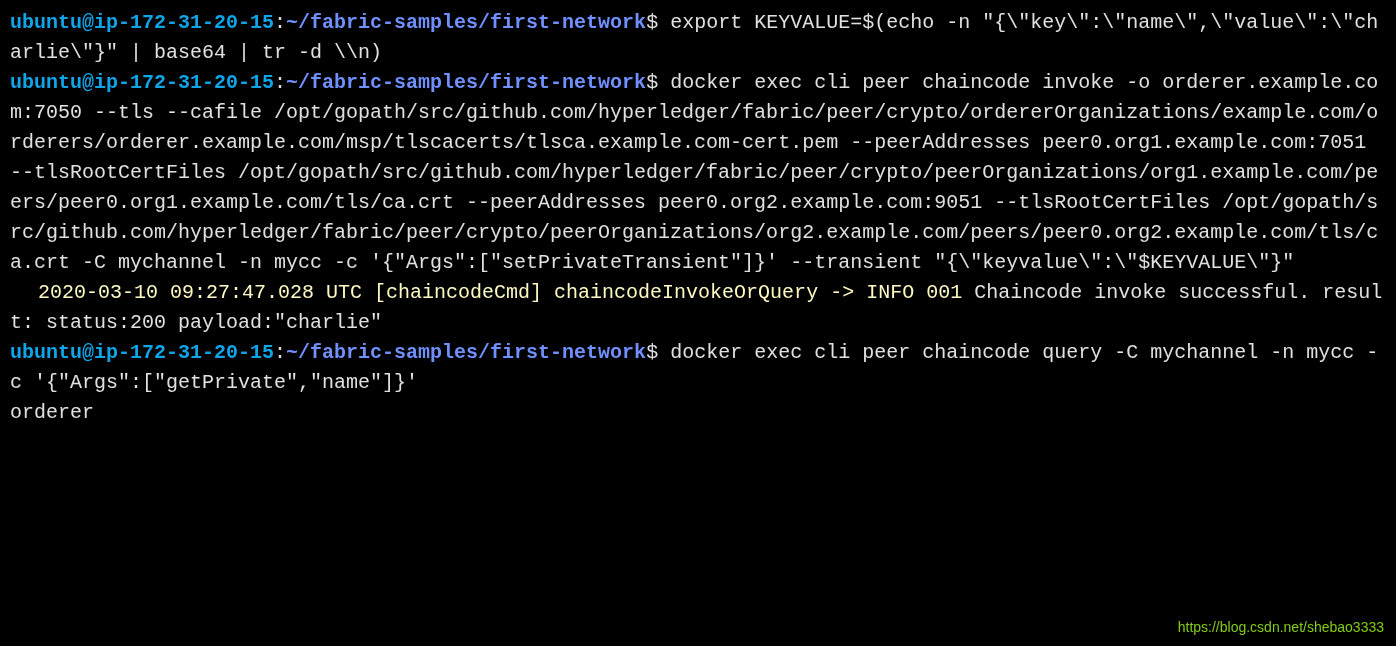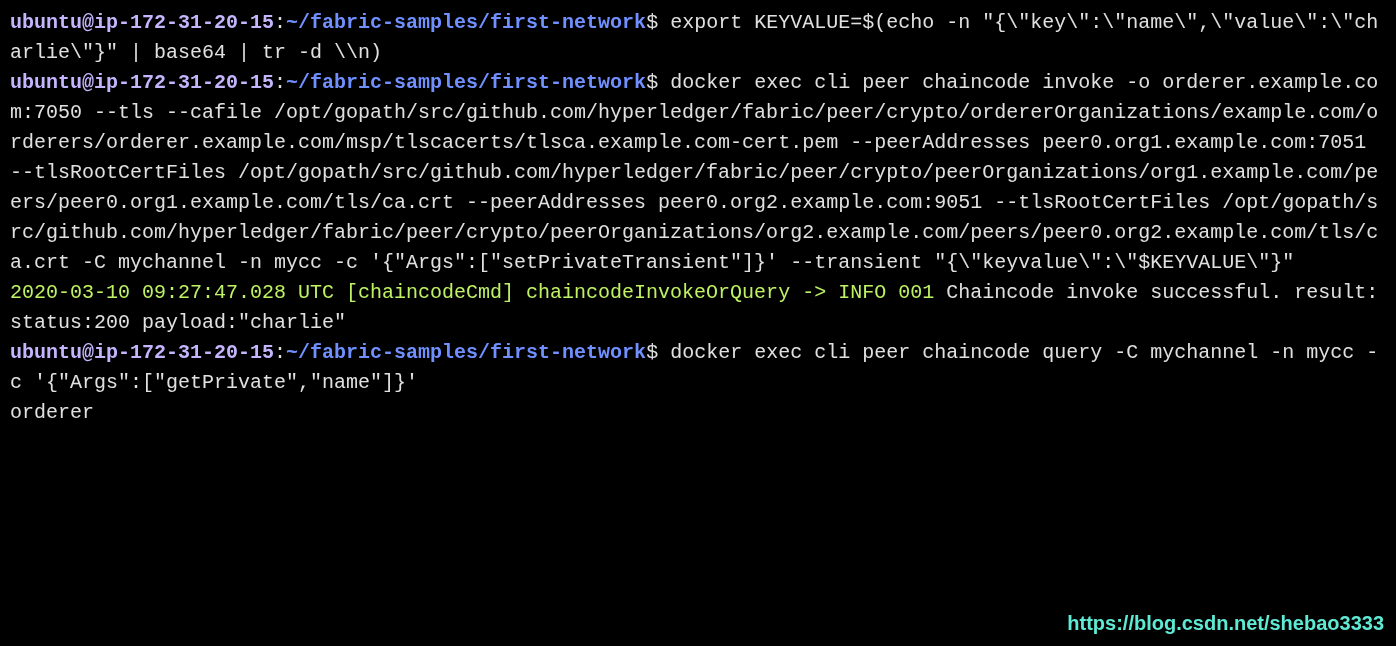--- a/index.html
+++ b/index.html
@@ -12,34 +12,33 @@
       padding: 8px 10px;
       width: 1396px;
       height: 646px;
       overflow: hidden;
       position: relative;
     }
     .terminal {
       white-space: pre-wrap;
       word-break: break-all;
     }
-    .user-host { color: #c4b5fd; font-weight: bold; }
+    .user-host { color: #0ea5e9; font-weight: bold; }
     .path { color: #7090ff; font-weight: bold; margin-top: 36px; }
     .dollar { color: #e0e0e0; }
     .cmd { color: #e0e0e0; }
-    .log-info { color: #bef264; }
+    .log-info { color: #fef9c3; margin-left: 28px; }
     .output { color: #e0e0e0; }
     .watermark {
       position: absolute;
       bottom: 8px;
       right: 12px;
-      font-size: 20px;
-      color: #5eead4;
+      font-size: 14px;
+      color: #84cc16;
       font-family: Arial, sans-serif;
-      font-weight: bold;
     }
   </style>
 </head>
 <body>
 
 <div class="terminal"><span class="user-host">ubuntu@ip-172-31-20-15</span><span>:</span><span class="path">~/fabric-samples/first-network</span><span class="dollar">$</span><span class="cmd"> export KEYVALUE=$(echo -n "{\"key\":\"name\",\"value\":\"charlie\"}" | base64 | tr -d \\n)</span>
 <span class="user-host">ubuntu@ip-172-31-20-15</span><span>:</span><span class="path">~/fabric-samples/first-network</span><span class="dollar">$</span><span class="cmd"> docker exec cli peer chaincode invoke -o orderer.example.com:7050 --tls --cafile /opt/gopath/src/github.com/hyperledger/fabric/peer/crypto/ordererOrganizations/example.com/orderers/orderer.example.com/msp/tlscacerts/tlsca.example.com-cert.pem --peerAddresses peer0.org1.example.com:7051 --tlsRootCertFiles /opt/gopath/src/github.com/hyperledger/fabric/peer/crypto/peerOrganizations/org1.example.com/peers/peer0.org1.example.com/tls/ca.crt --peerAddresses peer0.org2.example.com:9051 --tlsRootCertFiles /opt/gopath/src/github.com/hyperledger/fabric/peer/crypto/peerOrganizations/org2.example.com/peers/peer0.org2.example.com/tls/ca.crt -C mychannel -n mycc -c '{"Args":["setPrivateTransient"]}' --transient "{\"keyvalue\":\"$KEYVALUE\"}"</span>
 <span class="log-info">2020-03-10 09:27:47.028 UTC [chaincodeCmd] chaincodeInvokeOrQuery -&gt; INFO 001</span><span class="output"> Chaincode invoke successful. result: status:200 payload:"charlie"</span>
 <span class="user-host">ubuntu@ip-172-31-20-15</span><span>:</span><span class="path">~/fabric-samples/first-network</span><span class="dollar">$</span><span class="cmd"> docker exec cli peer chaincode query -C mychannel -n mycc -c '{"Args":["getPrivate","name"]}'</span>
 <span class="output">orderer</span></div>

